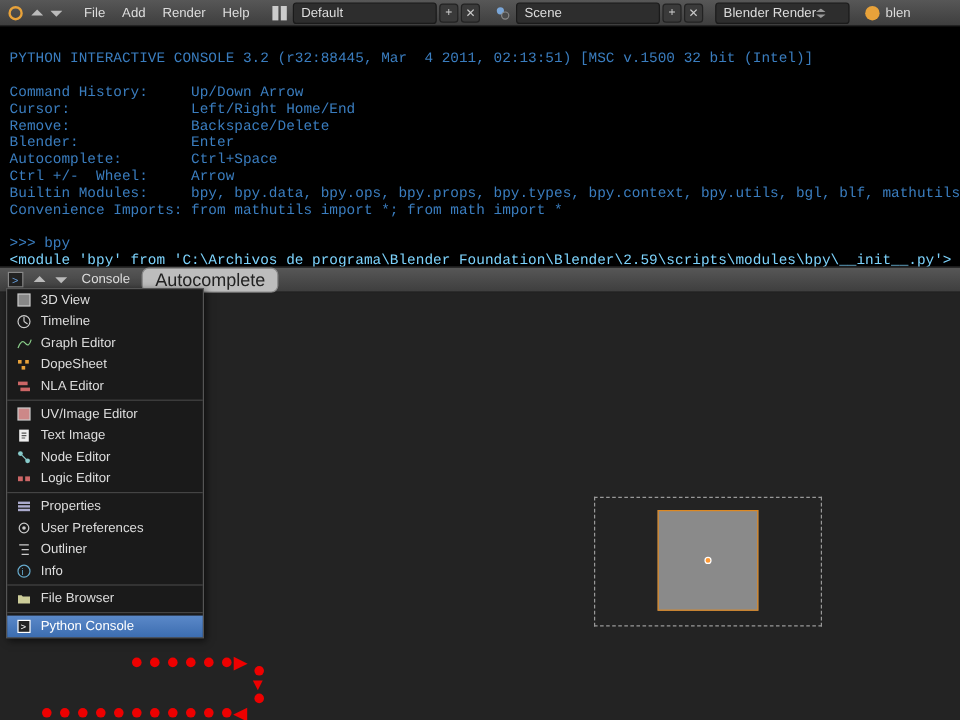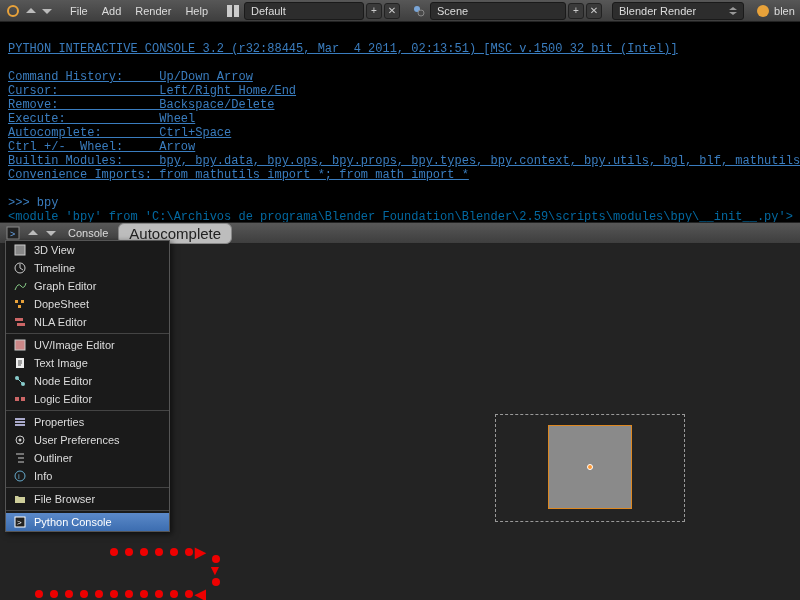--- a/index.html
+++ b/index.html
@@ -63,23 +63,23 @@
 .console {
   background: #000000;
   padding: 6px 8px;
   font-family: "Courier New", monospace;
   font-size: 12px;
   line-height: 14px;
   height: 200px;
   overflow: hidden;
   white-space: pre;
 }
-.console .line { color: #3a7dbf; text-decoration: underline; }
+.console .line { color: #3a7dbf; }
 .console .prompt { color: #3a7dbf; }
-.console .mod { color: #0369a1; }
+.console .mod { color: #7dd3fc; }
 
 
 .console-header {
   height: 22px;
   background: linear-gradient(#575757,#3e3e3e);
   border-top: 1px solid #222;
   border-bottom: 1px solid #222;
   display: flex;
   align-items: center;
   padding: 0 4px;
@@ -211,25 +211,25 @@
   <div class="dropdown" style="width:120px">Default</div>
   <div class="mini-btn">+</div>
   <div class="mini-btn">✕</div>
   <div class="sep"></div>
   <div class="icon-btn">
     <svg width="14" height="14">
         <circle cx="5" cy="5" r="3" fill="#7aa6d8"></circle>
         <circle cx="9" cy="9" r="3" fill="#4a4a4a" stroke="#888"></circle>
       </svg>
   </div>
-  <div class="dropdown" style="width:136px">Scene</div>
+  <div class="dropdown" style="width:120px">Scene</div>
   <div class="mini-btn">+</div>
   <div class="mini-btn">✕</div>
   <div class="sep"></div>
-  <div class="dropdown" style="width:132px;justify-content:space-between">
+  <div class="dropdown" style="width:112px;">
     <span>Blender Render</span>
     <svg width="8" height="8">
         <polygon points="0,3 4,0 8,3" fill="#999"></polygon>
         <polygon points="0,5 4,8 8,5" fill="#999"></polygon>
       </svg>
   </div>
   <div class="sep"></div>
   <div class="icon-btn">
     <svg width="14" height="14">
         <circle cx="7" cy="7" r="6" fill="#e8a23a"></circle>
@@ -237,21 +237,21 @@
   </div>
   <span style="color:#ddd">blen</span>
 </div>
 
 <div class="console">
 <span class="line">PYTHON INTERACTIVE CONSOLE 3.2 (r32:88445, Mar  4 2011, 02:13:51) [MSC v.1500 32 bit (Intel)]</span>
 
 <span class="line">Command History:     Up/Down Arrow</span>
 <span class="line">Cursor:              Left/Right Home/End</span>
 <span class="line">Remove:              Backspace/Delete</span>
-<span class="line">Execute:             Wheel</span>
+<span class="line">Blender:             Enter</span>
 <span class="line">Autocomplete:        Ctrl+Space</span>
 <span class="line">Ctrl +/-  Wheel:     Arrow</span>
 <span class="line">Builtin Modules:     bpy, bpy.data, bpy.ops, bpy.props, bpy.types, bpy.context, bpy.utils, bgl, blf, mathutils</span>
 <span class="line">Convenience Imports: from mathutils import *; from math import *</span>
 
 <span class="prompt">&gt;&gt;&gt; bpy</span>
 <span class="mod">&lt;module 'bpy' from 'C:\Archivos de programa\Blender Foundation\Blender\2.59\scripts\modules\bpy\__init__.py'&gt;</span>
 </div>
 
 <div class="console-header">

